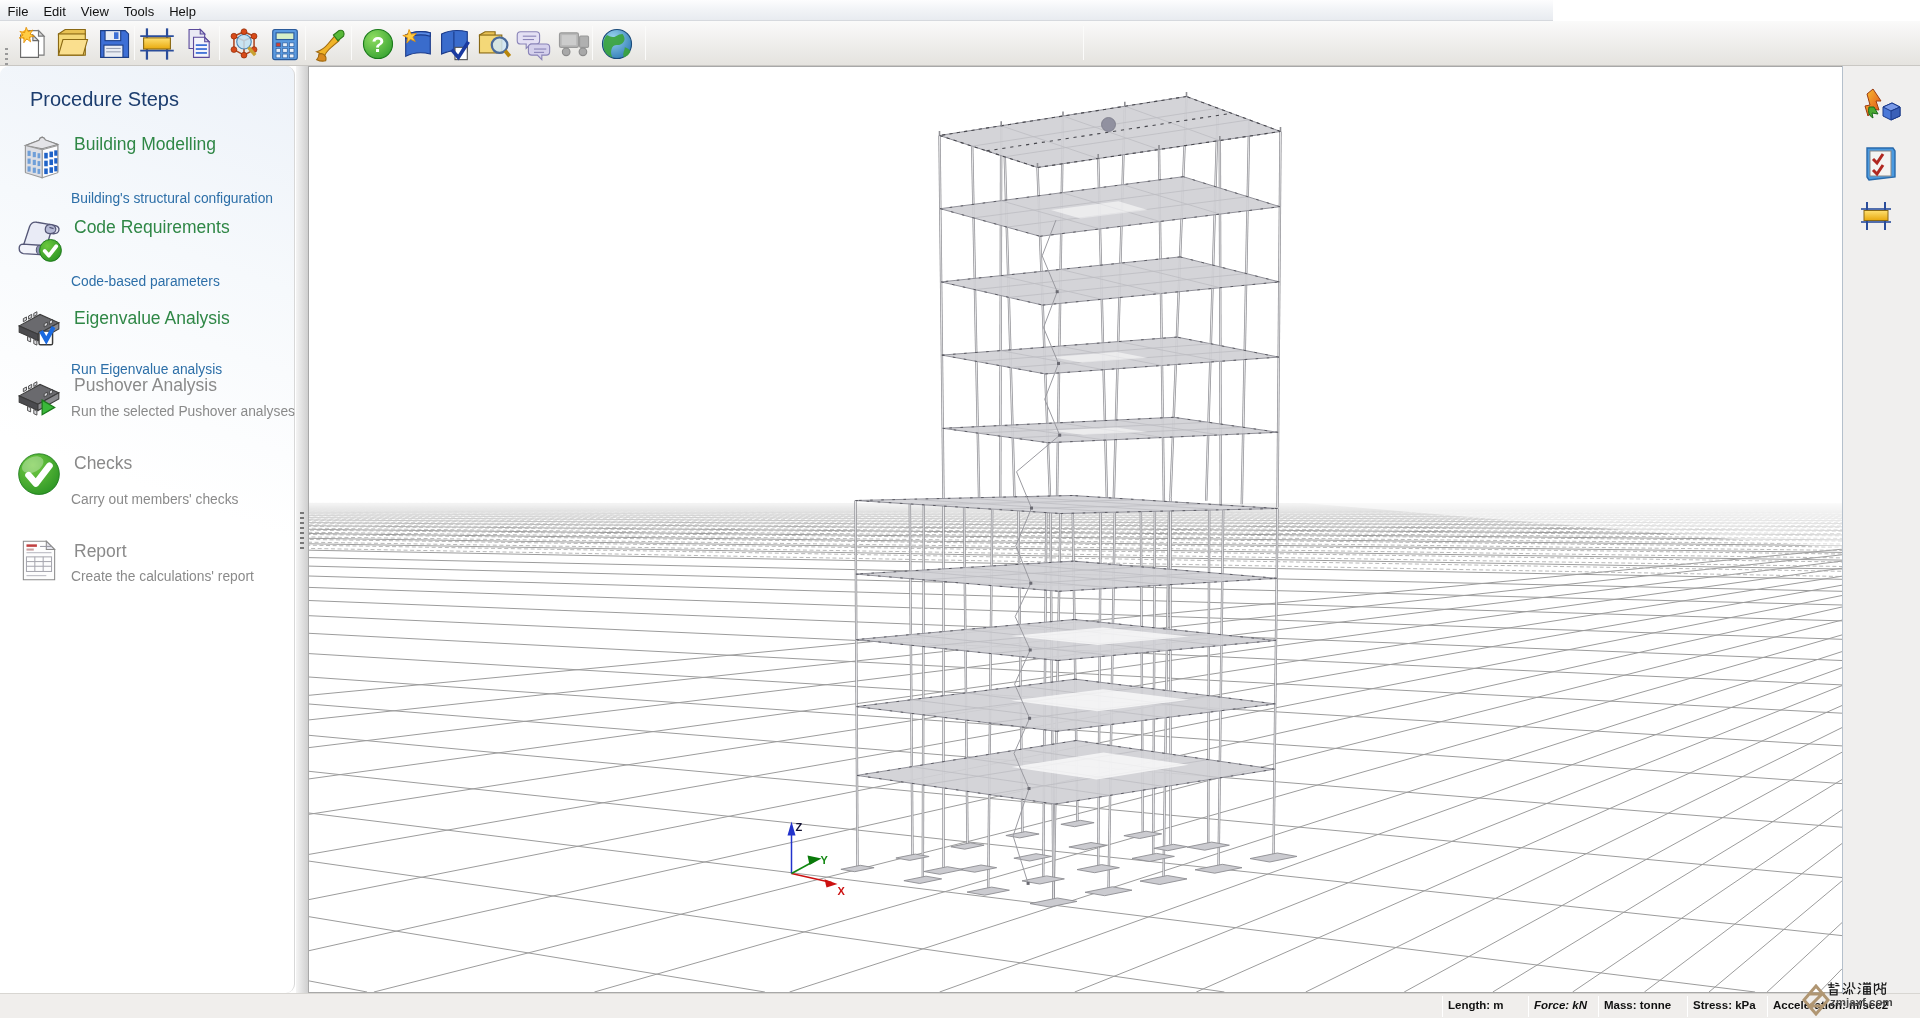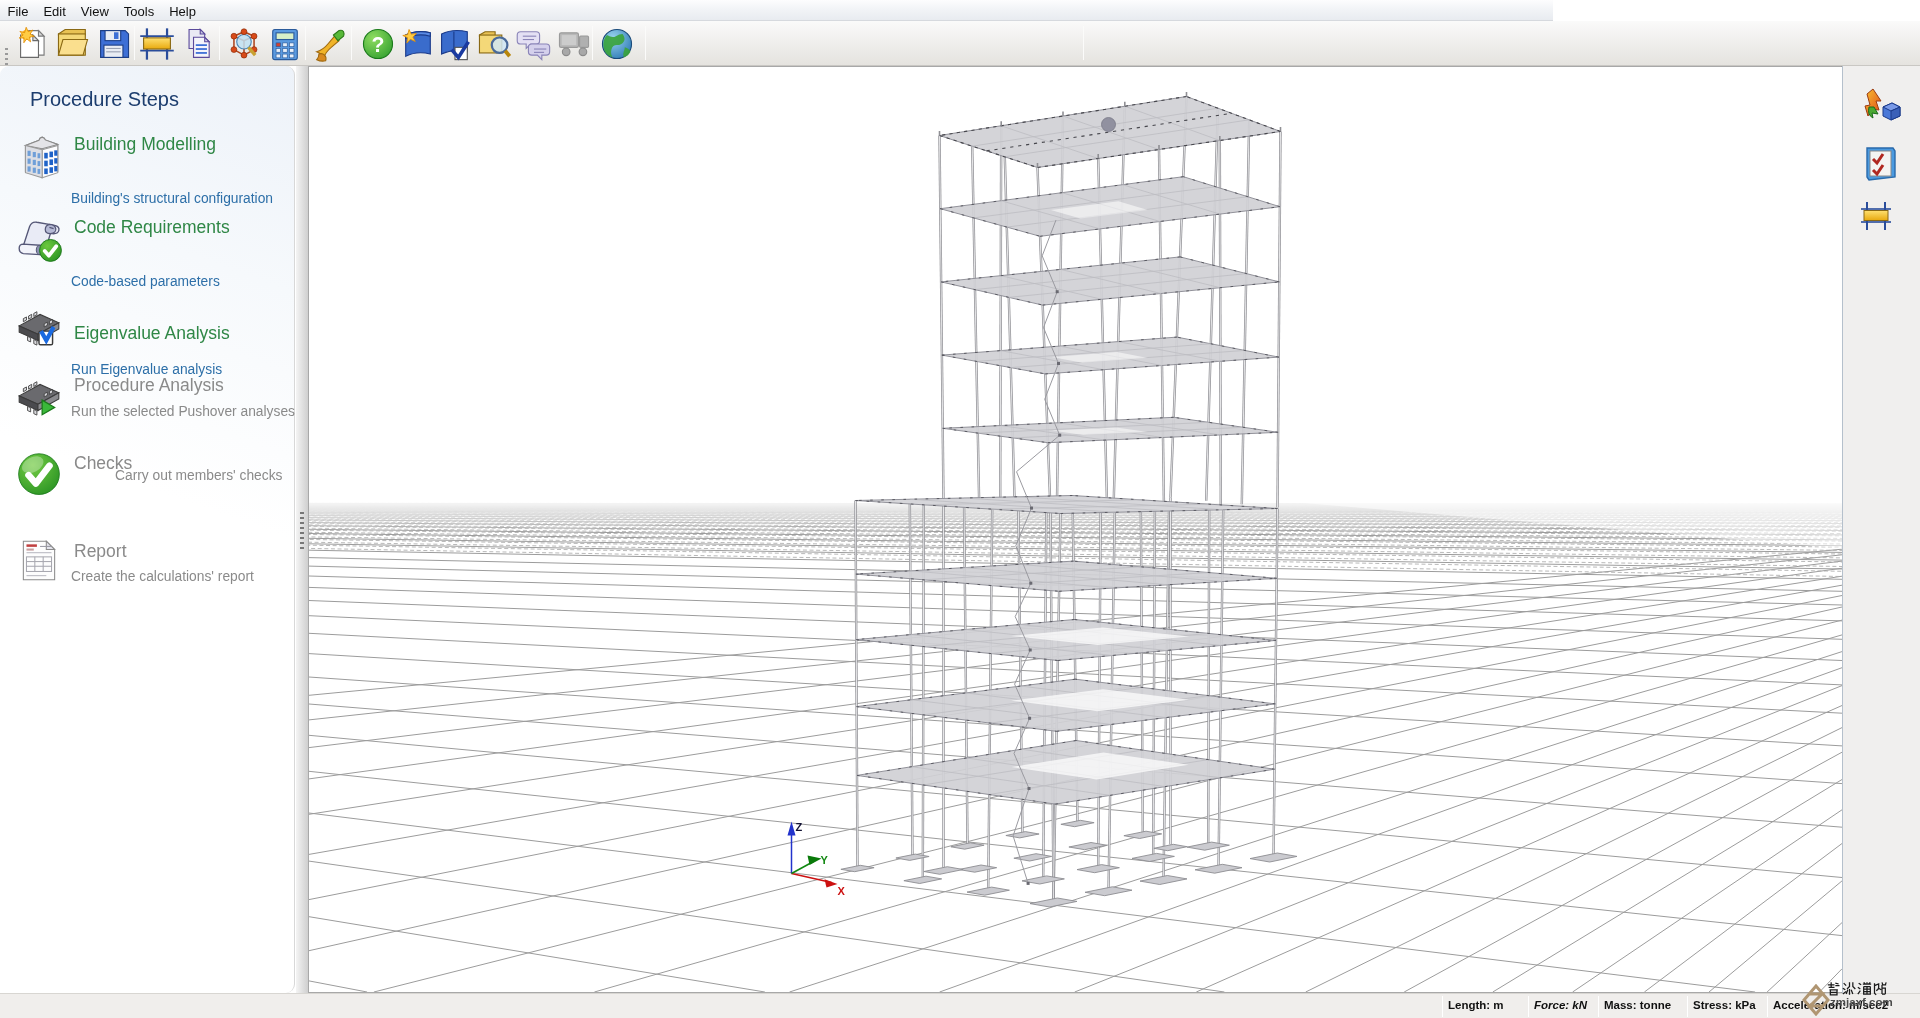--- a/index.html
+++ b/index.html
@@ -253,56 +253,56 @@
             <path d="M13 14.5 l3-1.6 0-3 -3 1.6 z"></path>
             <path d="M18 12 l3-1.6 0-3 -3 1.6 z"></path>
 <path d="M28 19 l3-1.6 0 3 -3 1.6 z"></path>
             <path d="M33 16.5 l3-1.6 0 3 -3 1.6 z"></path>
 <path d="M12 31 l3 1.4 0 4 -3-1.4 z"></path>
             <path d="M18 34 l3 1.4 0 4 -3-1.4 z"></path>
           </g>
 <rect x="23" y="26" width="13" height="13" rx="1.5" fill="#fff" stroke="#3a3a3a" stroke-width="1.4"></rect>
           <path d="M25 26 l5 9 7-13" stroke="#1a6ae0" stroke-width="4" fill="none"></path>
         </svg></div>
-    <div class="t1 g1" style="top:19px;">Eigenvalue Analysis</div>
+    <div class="t1 g1" style="top:4px;">Eigenvalue Analysis</div>
     <div class="t2 b1" style="top:30px;">Run Eigenvalue analysis</div>
   </div>
   <div class="step" style="top:308px;">
     <div class="sicon"><svg width="46" height="46" viewBox="0 0 46 46">
 <path d="M4 21 l20-11 18 8 -20 11 z" fill="#6a6a6e" stroke="#3a3a3a"></path>
 <path d="M4 21 l0 6 18 8 0-6 z" fill="#4a4a4e" stroke="#3a3a3a"></path>
 <path d="M22 29 l20-11 0 6 -20 11 z" fill="#8a8a8e" stroke="#3a3a3a"></path>
 <g fill="#d8d8dc" stroke="#3a3a3a" stroke-width="0.8">
 <path d="M8 17 l3-1.6 0-3 -3 1.6 z"></path>
             <path d="M13 14.5 l3-1.6 0-3 -3 1.6 z"></path>
             <path d="M18 12 l3-1.6 0-3 -3 1.6 z"></path>
 <path d="M28 19 l3-1.6 0 3 -3 1.6 z"></path>
             <path d="M33 16.5 l3-1.6 0 3 -3 1.6 z"></path>
 <path d="M12 31 l3 1.4 0 4 -3-1.4 z"></path>
             <path d="M18 34 l3 1.4 0 4 -3-1.4 z"></path>
           </g>
 <path d="M26 25 l12 7 -12 7 z" fill="#3ab83a" stroke="#1a7a1a" stroke-width="1.2"></path>
         </svg></div>
-    <div class="t1 dis" style="top:1px;">Procedure Analysis</div>
+    <div class="t1 dis" style="top:1px;">Pushover Analysis</div>
     <div class="t2 dis" style="top:30px;">Run the selected Pushover analyses</div>
   </div>
   <div class="step" style="top:381px;">
     <div class="sicon"><svg width="46" height="46" viewBox="0 0 46 46">
 <circle cx="23" cy="26" r="19.5" fill="url(#cg)" stroke="#187818" stroke-width="0.8"></circle>
 <ellipse cx="17" cy="17" rx="11" ry="7" fill="#ffffff" opacity="0.3" transform="rotate(-28 17 17)"></ellipse>
 <path d="M13 27 l7 8 13-17" stroke="#fff" stroke-width="6.4" fill="none" stroke-linecap="round" stroke-linejoin="round"></path>
 <defs>
             <radialGradient id="cg" cx="0.35" cy="0.28" r="0.95">
 <stop offset="0" stop-color="#74cc44"></stop>
               <stop offset="1" stop-color="#1e8a1e"></stop>
             </radialGradient>
           </defs>
 </svg></div>
     <div class="t1 dis" style="top:6px;">Checks</div>
-    <div class="t2 dis" style="top:21px;margin-left:44px;">Carry out members' checks</div>
+    <div class="t2 dis" style="top:45px;">Carry out members' checks</div>
   </div>
   <div class="step" style="top:470px;">
     <div class="sicon"><svg width="46" height="46" viewBox="0 0 46 46">
 <path d="M8 5 h22 l8 8 v29 h-30 z" fill="#fdfdfd" stroke="#8a8a8a"></path>
 <path d="M30 5 l8 8 h-8 z" fill="#e4e4ec" stroke="#8a8a8a"></path>
 <rect x="11" y="8" width="10" height="2.4" fill="#c04040"></rect>
 <rect x="11" y="12" width="7" height="2" fill="#c8a0a0"></rect>
 <line x1="24" y1="10" x2="35" y2="10" stroke="#9a9aa4"></line>
 <line x1="11" y1="16" x2="35" y2="16" stroke="#b8b8c0"></line>
 <g stroke="#a8a8b0" fill="none">

